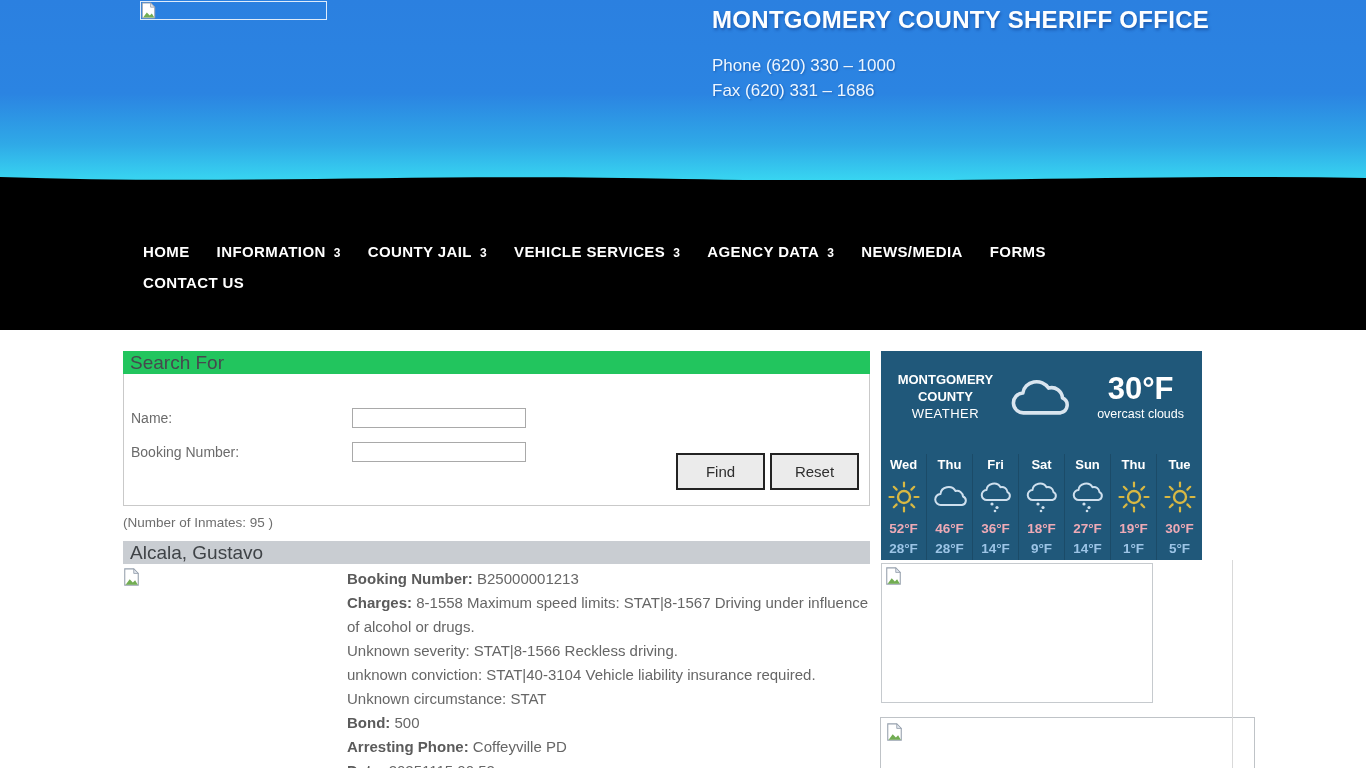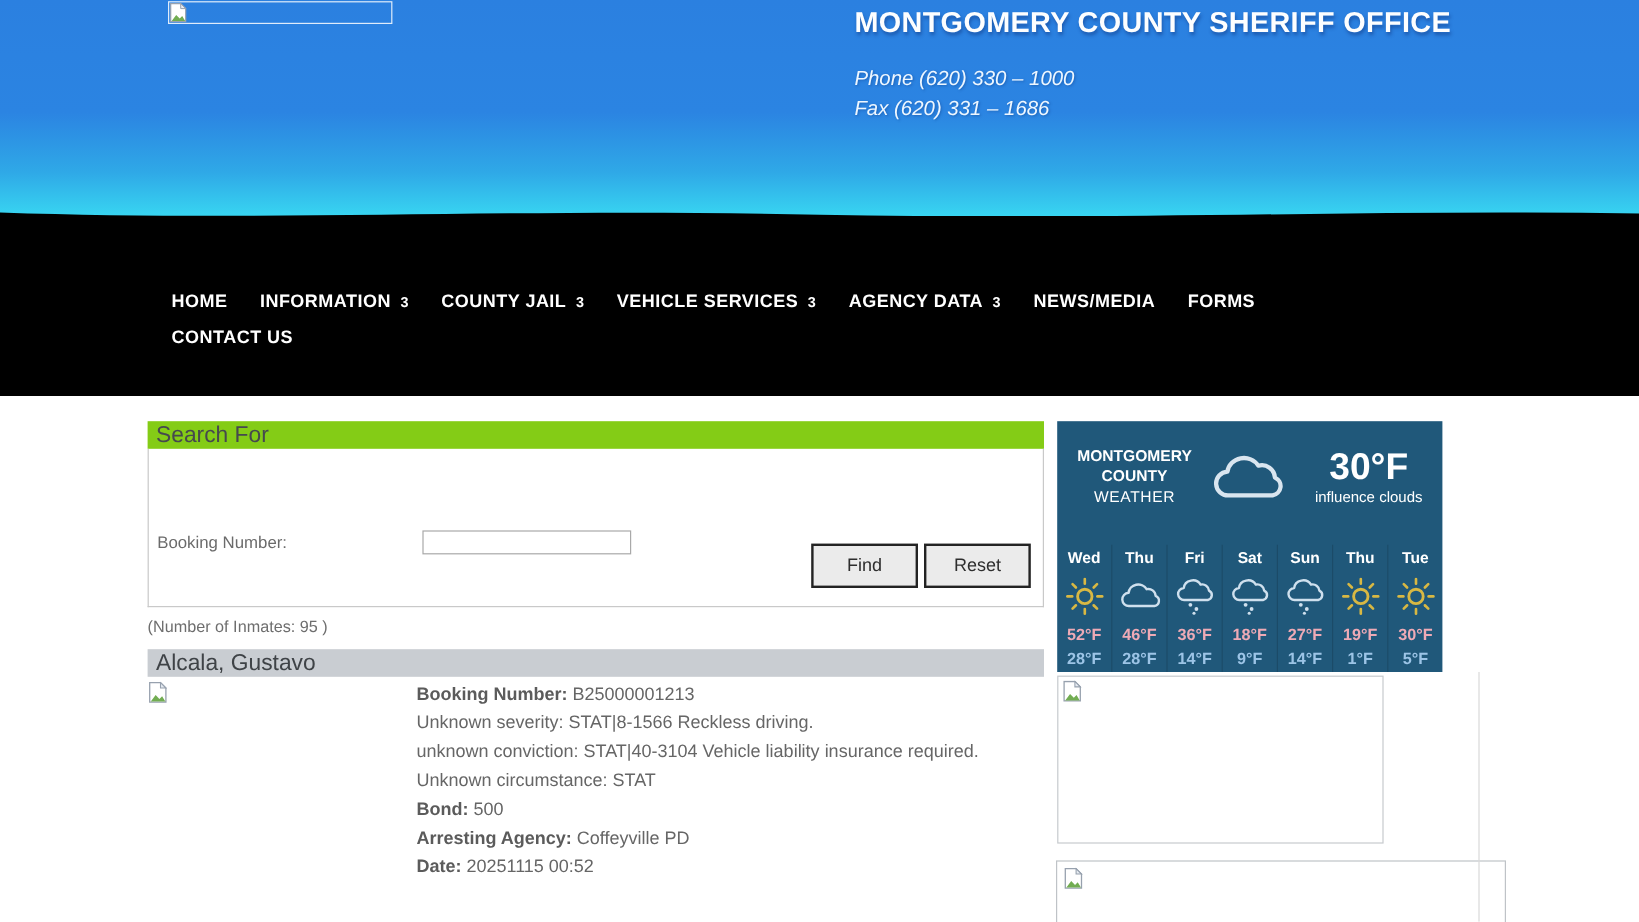--- a/index.html
+++ b/index.html
@@ -11,32 +11,32 @@
   #header-gradient { position:absolute; left:0; top:0; width:1366px; height:180px;
     background:linear-gradient(180deg,#2b80e0 0%,#2b84e2 52%,#2fa9e7 80%,#38d5f1 100%); }
   #header-wave { position:absolute; left:0; top:170px; width:1366px; height:16px; }
   #logo-box { position:absolute; left:140px; top:1px; width:187px; height:19px;
     border:1px solid rgba(255,255,255,.85); }
   #header-text { position:absolute; left:712px; top:6px; color:#fff; }
   #site-title { font-size:24px; font-weight:bold; letter-spacing:.3px; color:#fdfeff;
     text-shadow:1px 2px 3px rgba(10,40,110,.45); }
   .addr { font-size:17px; line-height:25px; color:#eef7ff; text-shadow:1px 1px 2px rgba(10,40,110,.35); }
   #addr-block { margin-top:10px; }
-  #phone-block { margin-top:19px;font-style:italic; }
+  #phone-block { margin-top:19px; }
 
   
   #nav { position:absolute; left:143px; top:242px; width:1180px; color:#fff; }
   .nav-row { display:flex; line-height:20px; margin-bottom:10px; }
   .nav-item { font-size:15px; font-weight:bold; letter-spacing:.4px; margin-right:27px;
     cursor:pointer; white-space:nowrap; }
   .dd-glyph { font-size:12px; font-weight:bold; margin-left:8px; }
 
   
   #main { position:absolute; left:123px; top:351px; width:747px; }
-  .section-bar { height:23px; background:#84cc16; color:#46494e; font-size:19px;
+  .section-bar { height:23px; background:#22c55e; color:#46494e; font-size:19px;
     line-height:23px; padding-left:7px; }
   #form-box { height:132px; border:1px solid #c9c9c9; border-top:none; position:relative; }
   .form-row { position:absolute; left:7px; display:flex; align-items:center; }
   .form-label { font-size:14px; color:#6b6b6b; width:221px; }
   .form-input { width:174px; height:20px; border:1px solid #a9a9a9; background:#fff;
     font-size:13px; padding:0 3px; }
   #row-name { top:34px; }
   #row-booking { top:68px; }
   #button-row { position:absolute; right:10px; bottom:15px; display:flex; gap:5px; }
   .btn { width:89px; height:37px; background:#ebebeb; border:2px solid #232323;
@@ -119,20 +119,24 @@
     <div class="nav-row">
       <span class="nav-item"><span>CONTACT US</span></span>
     </div>
   </nav>
 </div>
 
 <div id="main">
   <div class="section-bar">Search For</div>
 
   <div id="form-box">
+    <div class="form-row" id="row-name">
+      <span class="form-label">Name:</span>
+      <input class="form-input" type="text" style="">
+    </div>
     <div class="form-row" id="row-booking">
       <span class="form-label">Booking Number:</span>
       <input class="form-input" type="text" style="">
     </div>
     <div id="button-row">
       <button class="btn">Find</button>
       <button class="btn">Reset</button>
     </div>
   </div>
 
@@ -143,43 +147,44 @@
   <div id="record">
     <div id="photo-cell">
       <svg width="17" height="18" viewBox="0 0 18 20">
         <path d="M1.5,1 h10 l5,5 v13 h-15 z" fill="#ffffff" stroke="#97a1ae" stroke-width="1.2"></path>
         <path d="M11.5,1 l5,5 h-5 z" fill="#e6ebf2" stroke="#97a1ae" stroke-width="1"></path>
         <path d="M2.5,18.5 l4.5,-6 3.5,3.5 2.5,-2.5 3,5 z" fill="#72ad52"></path>
       </svg>
     </div>
     <div id="detail-col">
       <div><span class="dlabel">Booking Number:</span> <span>B25000001213</span></div>
+      <div><span class="dlabel">Charges:</span> <span>8-1558 Maximum speed limits: STAT|8-1567 Driving under influence of alcohol or drugs.</span></div>
       <div>Unknown severity: STAT|8-1566 Reckless driving.</div>
       <div>unknown conviction: STAT|40-3104 Vehicle liability insurance required.</div>
       <div>Unknown circumstance: STAT</div>
       <div><span class="dlabel">Bond:</span> <span>500</span></div>
-      <div><span class="dlabel">Arresting Agency:</span> <span>Coffeyville PD</span></div>
+      <div><span class="dlabel">Arresting Phone:</span> <span>Coffeyville PD</span></div>
       <div><span class="dlabel">Date:</span> <span>20251115 00:52</span></div>
     </div>
   </div>
 </div>
 
 <div id="weather">
   <div id="weather-top">
     <div id="weather-title">
       <div>MONTGOMERY</div>
       <div>COUNTY</div>
       <div class="thin">WEATHER</div>
     </div>
     <svg id="big-cloud" width="66" height="48" viewBox="0 0 66 48">
       <path d="M16,40 a10,10 0 0 1 -1,-20 a14,13 0 0 1 26,-5 a11,11 0 0 1 14,10 a8.5,8 0 0 1 -2,15 z" fill="none" stroke="#d9e5ef" stroke-width="3.6" stroke-linejoin="round"></path>
     </svg>
     <div id="weather-now">
       <div id="current-temp">30°F</div>
-      <div id="condition">influence clouds</div>
+      <div id="condition">overcast clouds</div>
     </div>
   </div>
 
   <div id="forecast">
 
   <div class="fcol">
         <div class="fday">Wed</div>
         <div class="ficon icon-sun">
           <svg class="svg-sun" width="32" height="32" viewBox="0 0 32 32">
             <circle cx="16" cy="16" r="6" fill="none" stroke="#d8b843" stroke-width="2.4"></circle>

